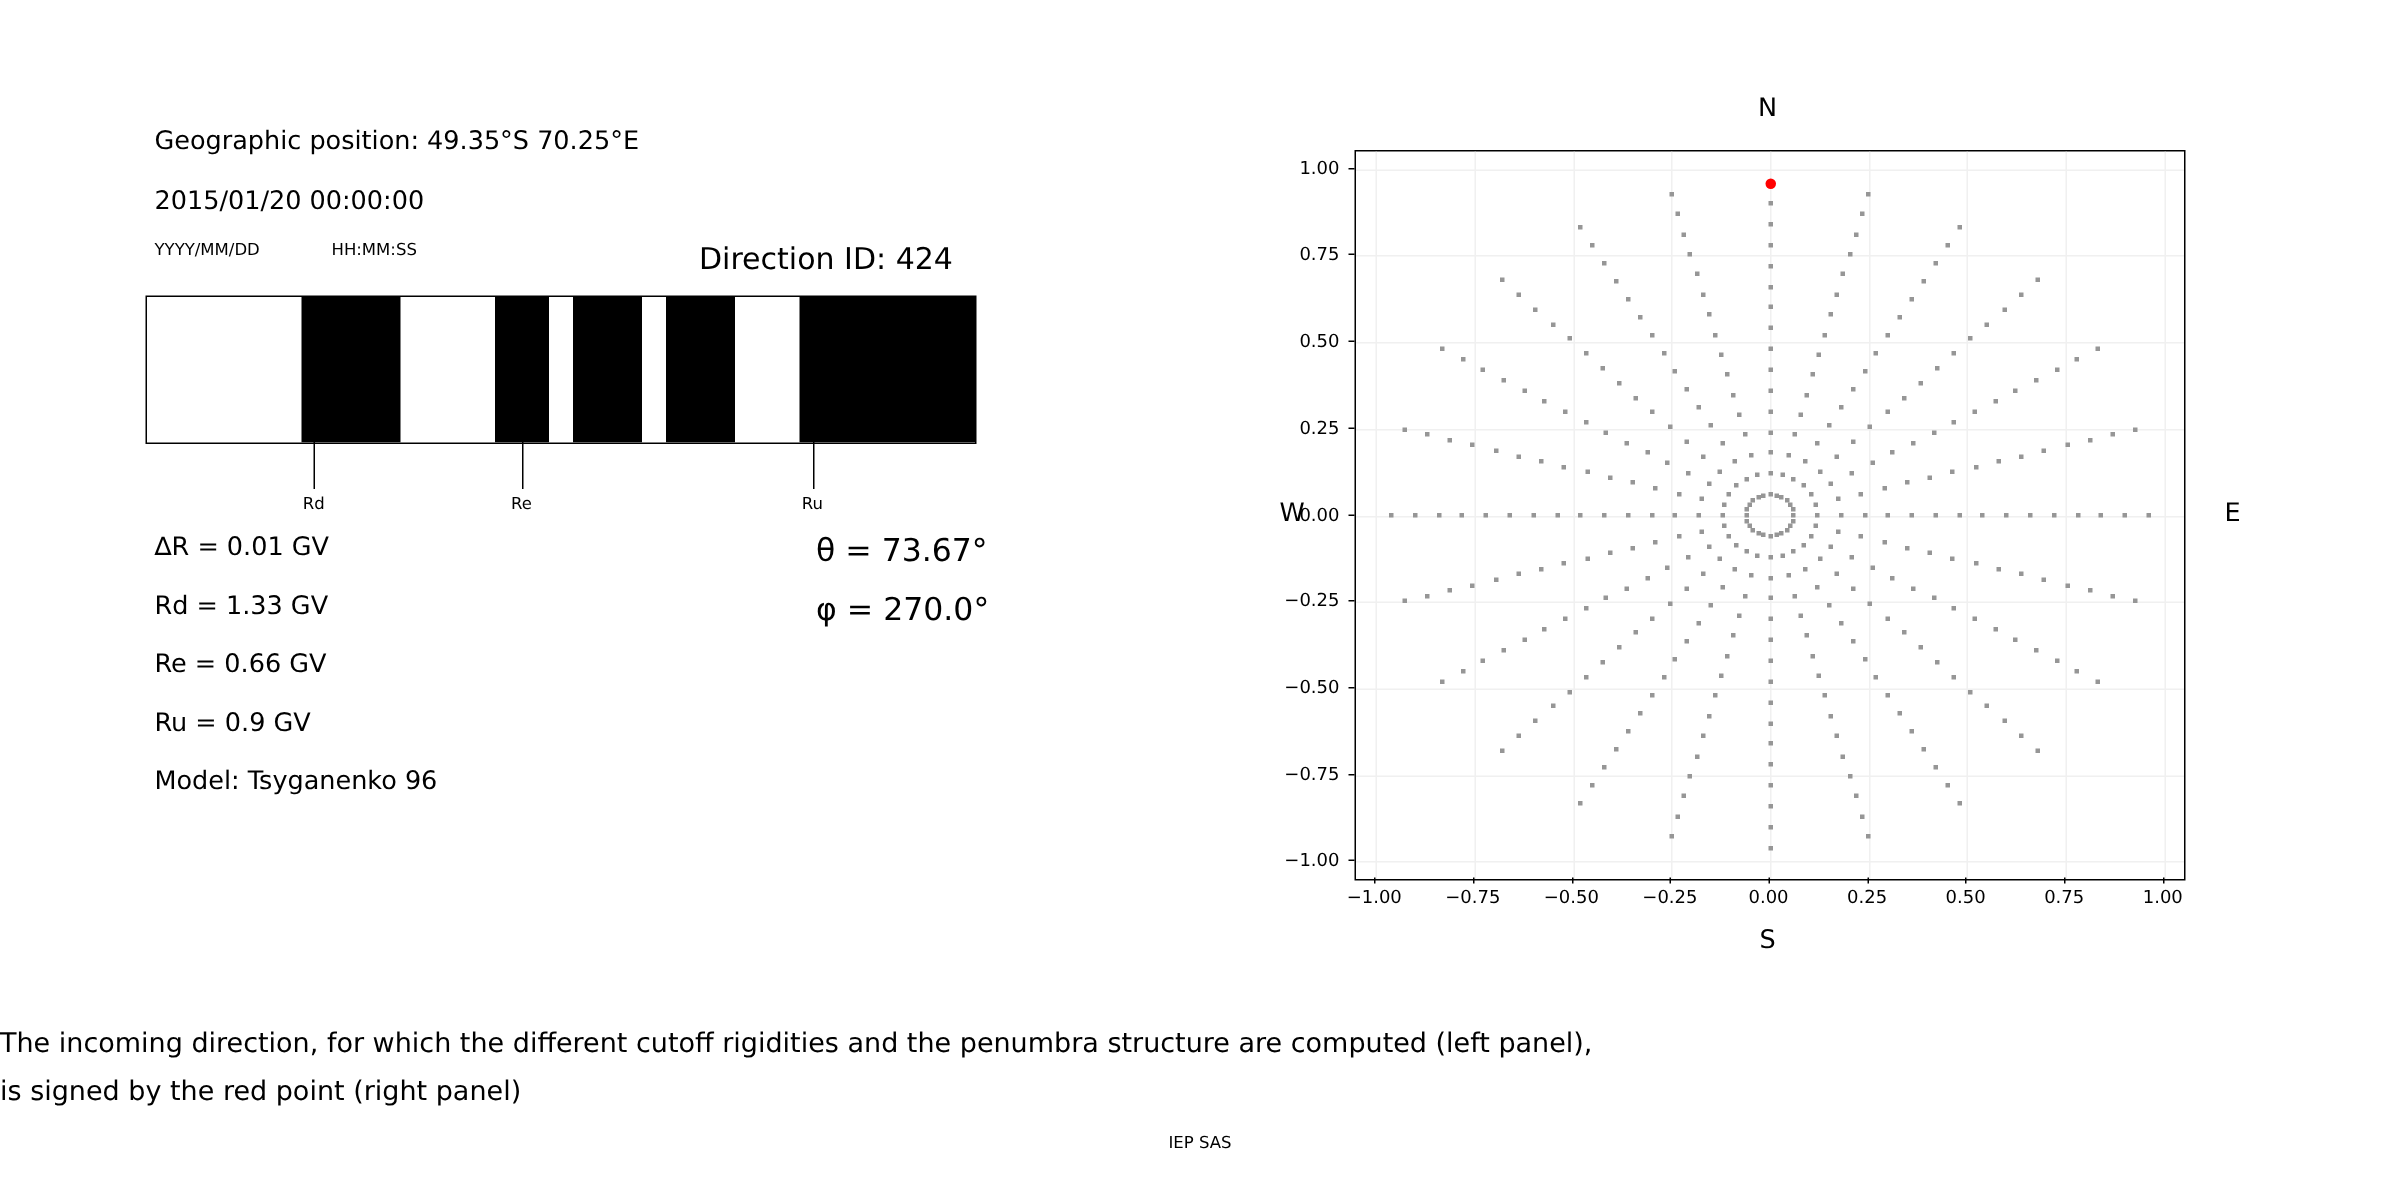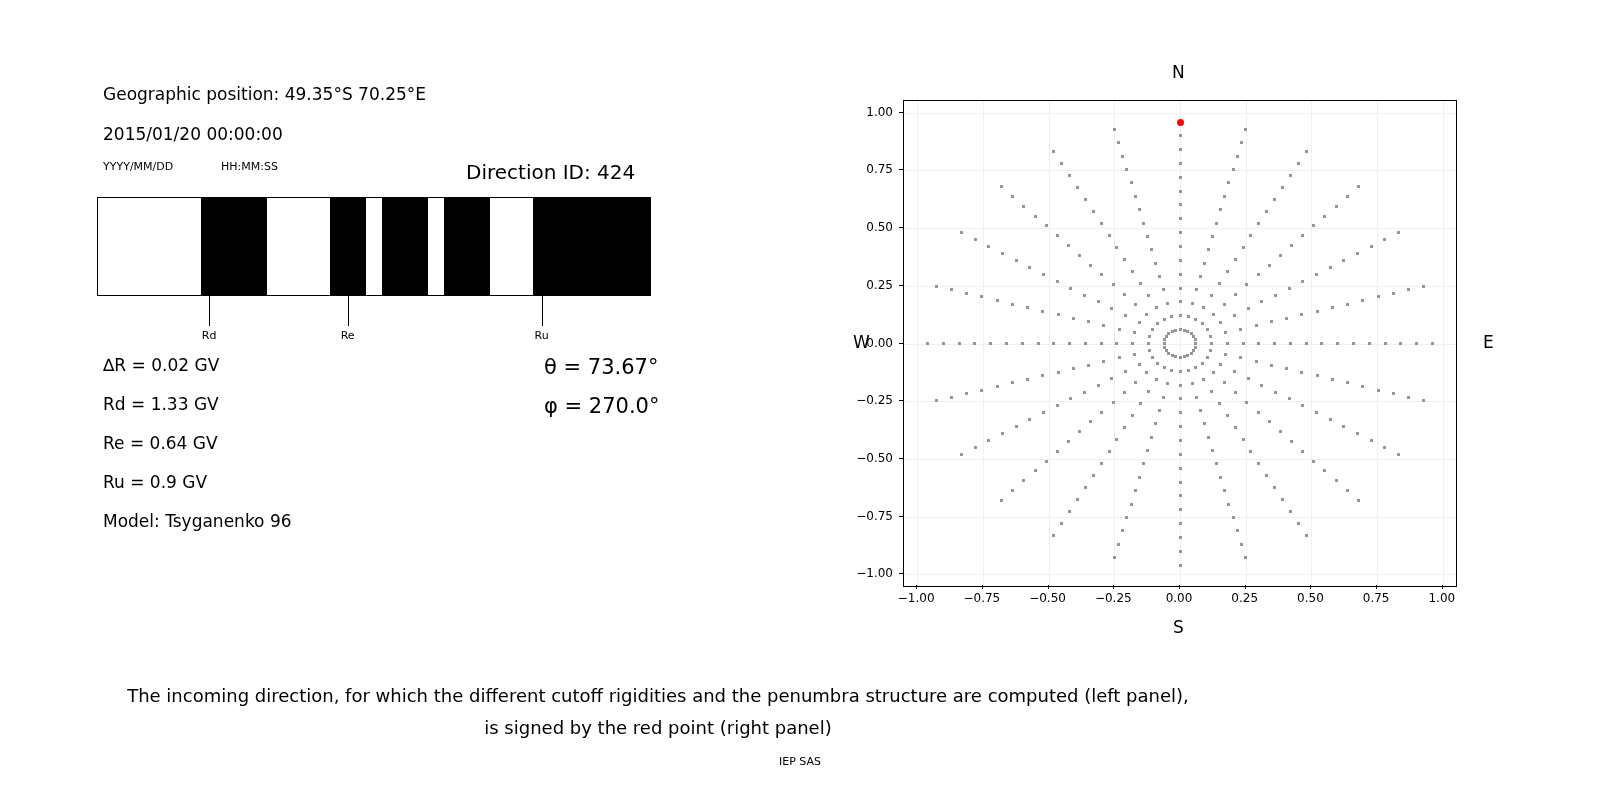--- a/index.html
+++ b/index.html
@@ -224,21 +224,20 @@
     font-size: 17px;
     white-space: nowrap;
   }
 
   
   #caption {
     position: absolute;
     left: 0;
     top: 680px;
     width: 1316px;
-    text-align: center;
   }
   .cap-line {
     font-size: 18px;
     line-height: 32px;
     white-space: nowrap;
   }
   #credit {
     position: absolute;
     left: 0;
     top: 755px;
@@ -274,23 +273,23 @@
   <div id="band-markers">
       <div class="marker-arrow" style="left: 209.185px; top: 288px; height: 38px;"></div>
       <div class="marker-label" style="left: 209.185px; top: 329px;">Rd</div>
       <div class="marker-arrow" style="left: 347.685px; top: 288px; height: 38px;"></div>
       <div class="marker-label" style="left: 347.685px; top: 329px;">Re</div>
       <div class="marker-arrow" style="left: 541.585px; top: 288px; height: 38px;"></div>
       <div class="marker-label" style="left: 541.585px; top: 329px;">Ru</div>
     </div>
 
   <div id="values-left">
-      <div class="val-left" style="top: 355px;">∆R = 0.02 GV</div>
+      <div class="val-left" style="top: 355px;">∆R = 0.01 GV</div>
       <div class="val-left" style="top: 394px;">Rd = 1.33 GV</div>
-      <div class="val-left" style="top: 433px;">Re = 0.64 GV</div>
+      <div class="val-left" style="top: 433px;">Re = 0.66 GV</div>
       <div class="val-left" style="top: 472px;">Ru = 0.9 GV</div>
       <div class="val-left" style="top: 511px;">Model: Tsyganenko 96</div>
     </div>
   <div id="values-right">
       <div class="val-right" style="top: 355px;">θ = 73.67°</div>
       <div class="val-right" style="top: 394px;">φ = 270.0°</div>
     </div>
 </div>
 
 <div id="right-panel">

